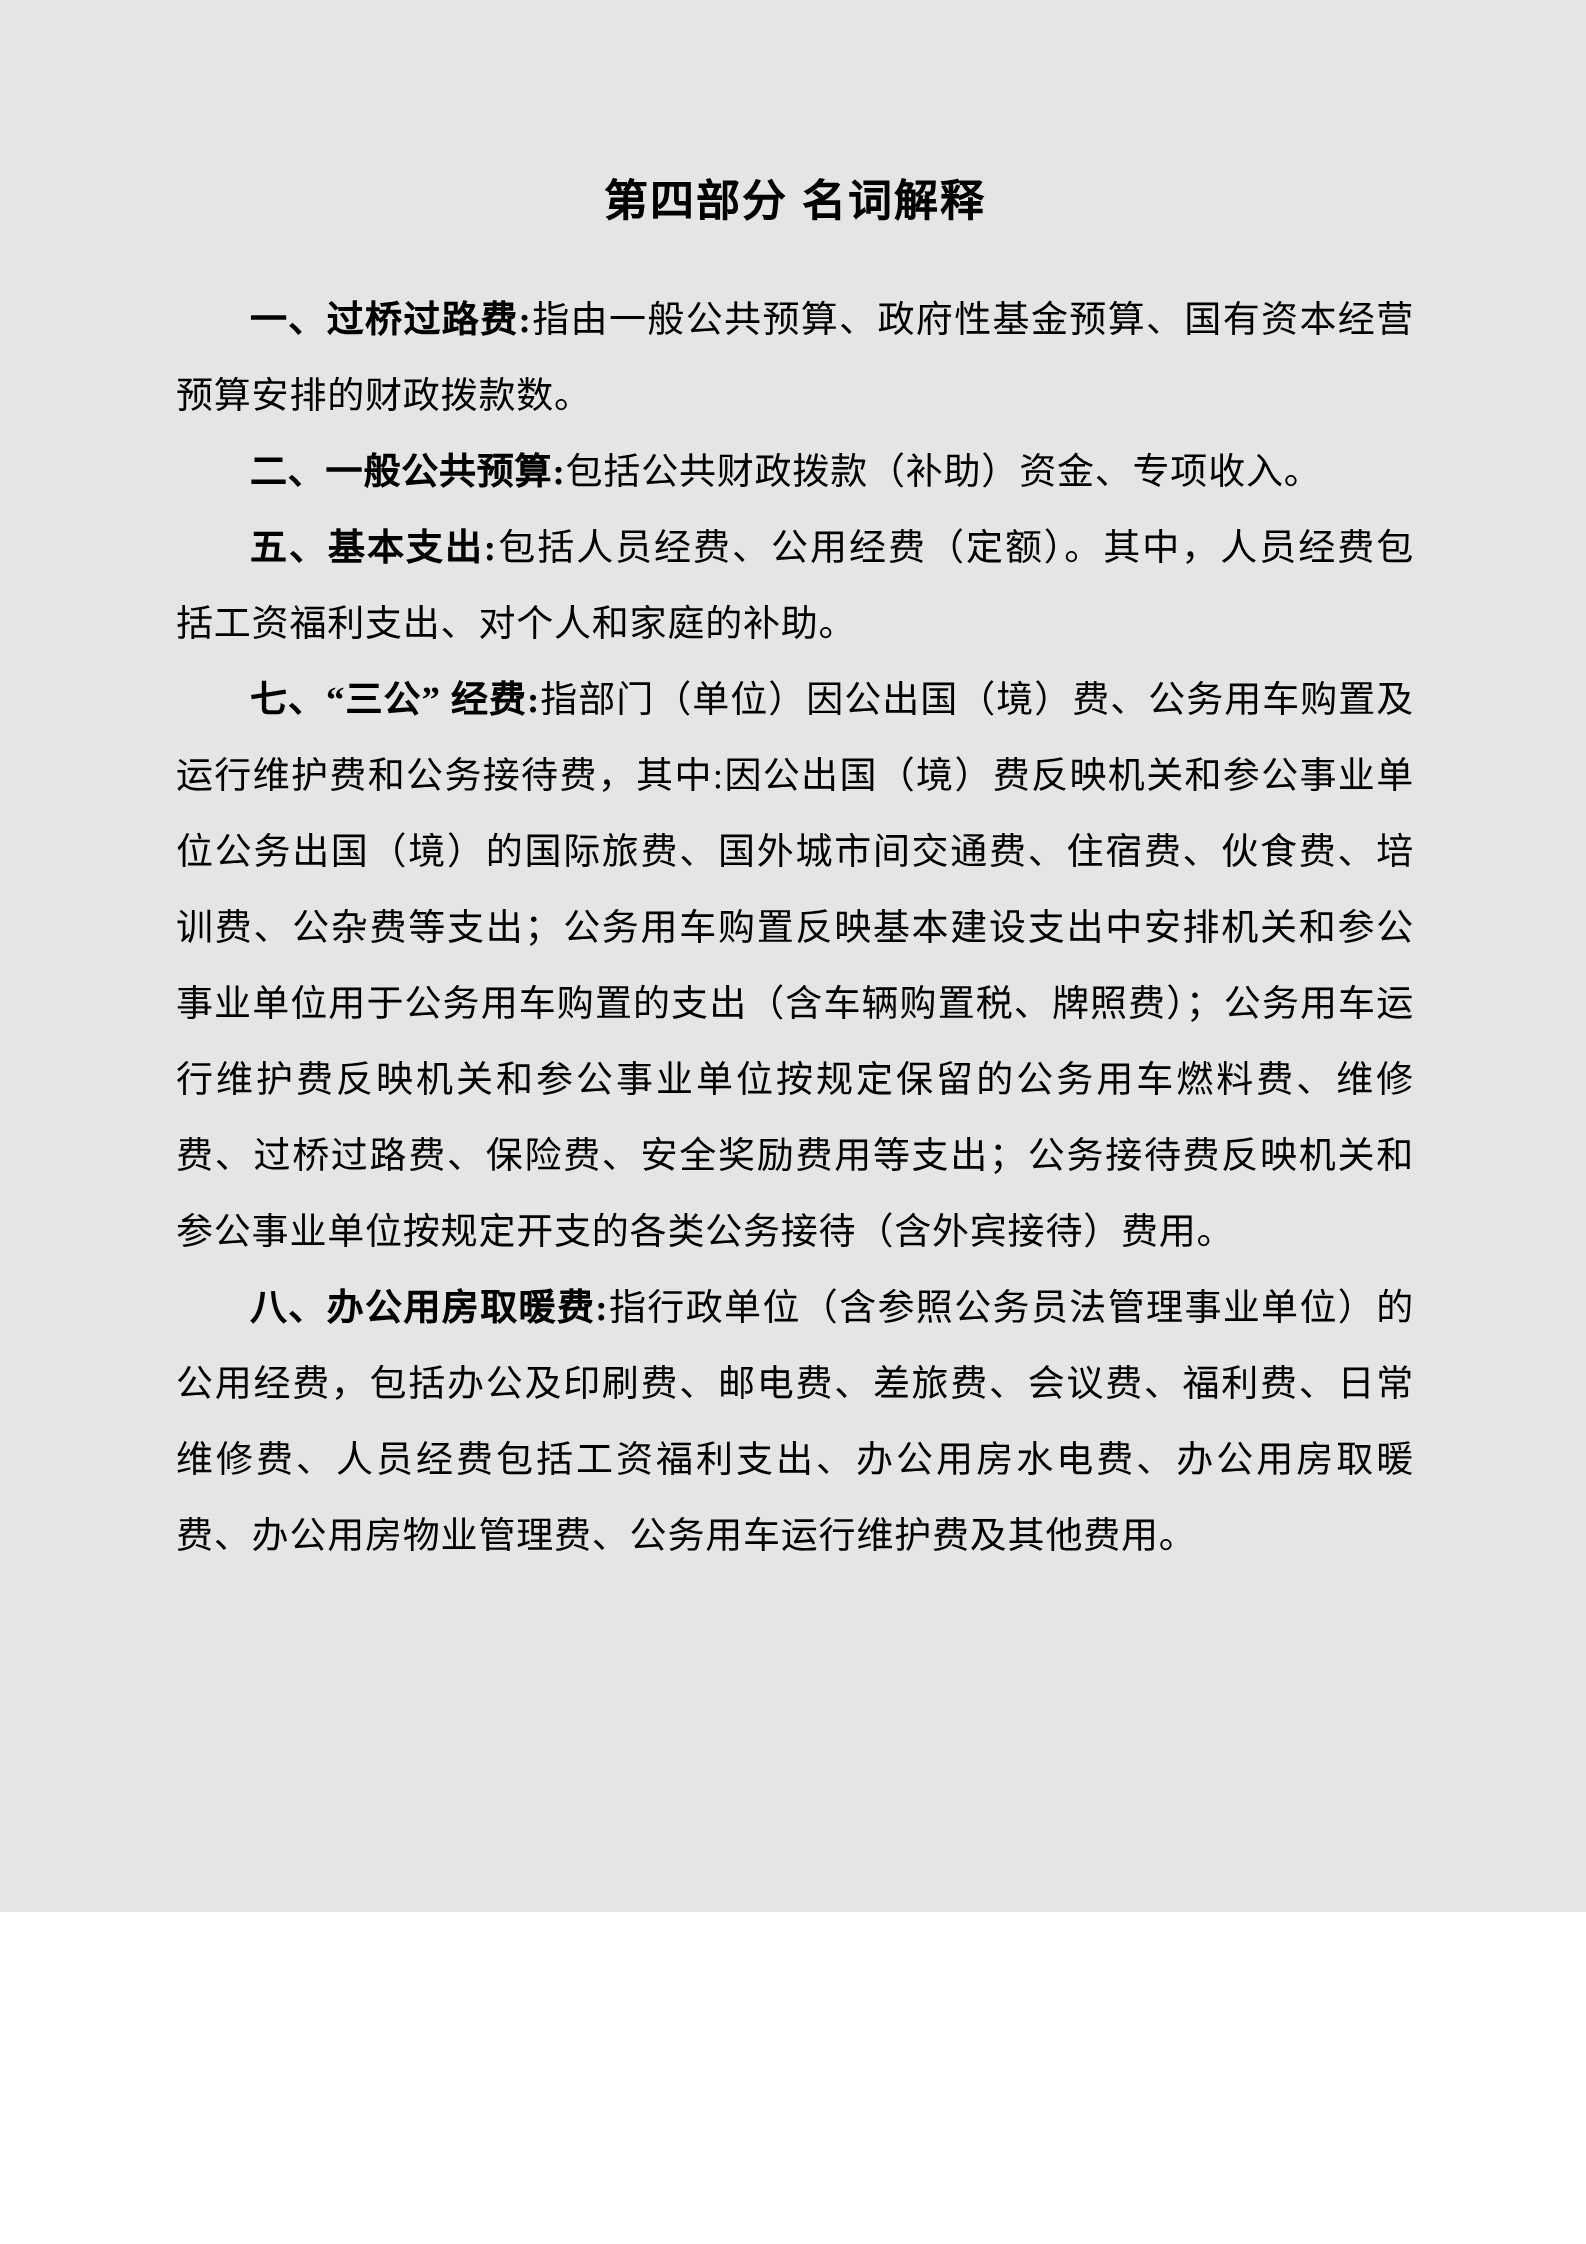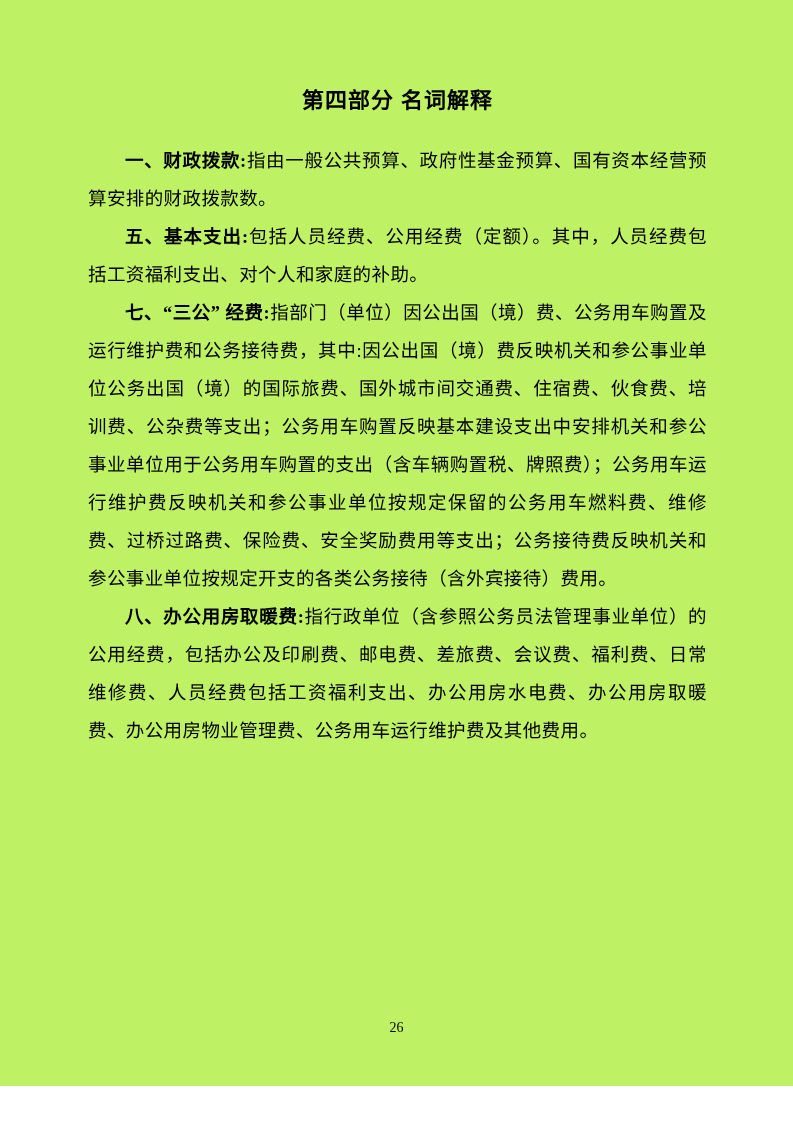--- a/index.html
+++ b/index.html
@@ -3,22 +3,22 @@
 <meta charset="utf-8">
 <style>
   html, body {
     margin: 0;
     padding: 0;
     background: #ffffff;
   }
   .page {
     position: relative;
     width: 793px;
-    height: 1086px;
-    background: #bef264;
+    height: 956px;
+    background: #e5e5e5;
     overflow: hidden;
     font-family: "Liberation Serif", serif;
     color: #000000;
   }
   .content {
     position: absolute;
     left: 88px;
     right: 86px;
     top: 86px;
   }
@@ -55,22 +55,23 @@
     color: #000000;
   }
 </style>
 </head>
 <body>
 
 <div class="page">
   <div class="content">
     <h1 class="doc-title">第四部分 名词解释</h1>
 
-    <p class="para"><span class="term">一、财政拨款:</span><span>指由一般公共预算、政府性基金预算、国有资本经营预算安排的财政拨款数。</span></p>
+    <p class="para"><span class="term">一、过桥过路费:</span><span>指由一般公共预算、政府性基金预算、国有资本经营预算安排的财政拨款数。</span></p>
 
+    <p class="para"><span class="term">二、一般公共预算:</span><span>包括公共财政拨款（补助）资金、专项收入。</span></p>
 
 
 
     <p class="para"><span class="term">五、基本支出:</span><span>包括人员经费、公用经费（定额）。其中，人员经费包括工资福利支出、对个人和家庭的补助。</span></p>
 
 
     <p class="para"><span class="term">七、“三公” 经费:</span><span>指部门（单位）因公出国（境）费、公务用车购置及运行维护费和公务接待费，其中:因公出国（境）费反映机关和参公事业单位公务出国（境）的国际旅费、国外城市间交通费、住宿费、伙食费、培训费、公杂费等支出；公务用车购置反映基本建设支出中安排机关和参公事业单位用于公务用车购置的支出（含车辆购置税、牌照费）；公务用车运行维护费反映机关和参公事业单位按规定保留的公务用车燃料费、维修费、过桥过路费、保险费、安全奖励费用等支出；公务接待费反映机关和参公事业单位按规定开支的各类公务接待（含外宾接待）费用。</span></p>
 
     <p class="para"><span class="term">八、办公用房取暖费:</span><span>指行政单位（含参照公务员法管理事业单位）的公用经费，包括办公及印刷费、邮电费、差旅费、会议费、福利费、日常维修费、人员经费包括工资福利支出、办公用房水电费、办公用房取暖费、办公用房物业管理费、公务用车运行维护费及其他费用。</span></p>
   </div>

